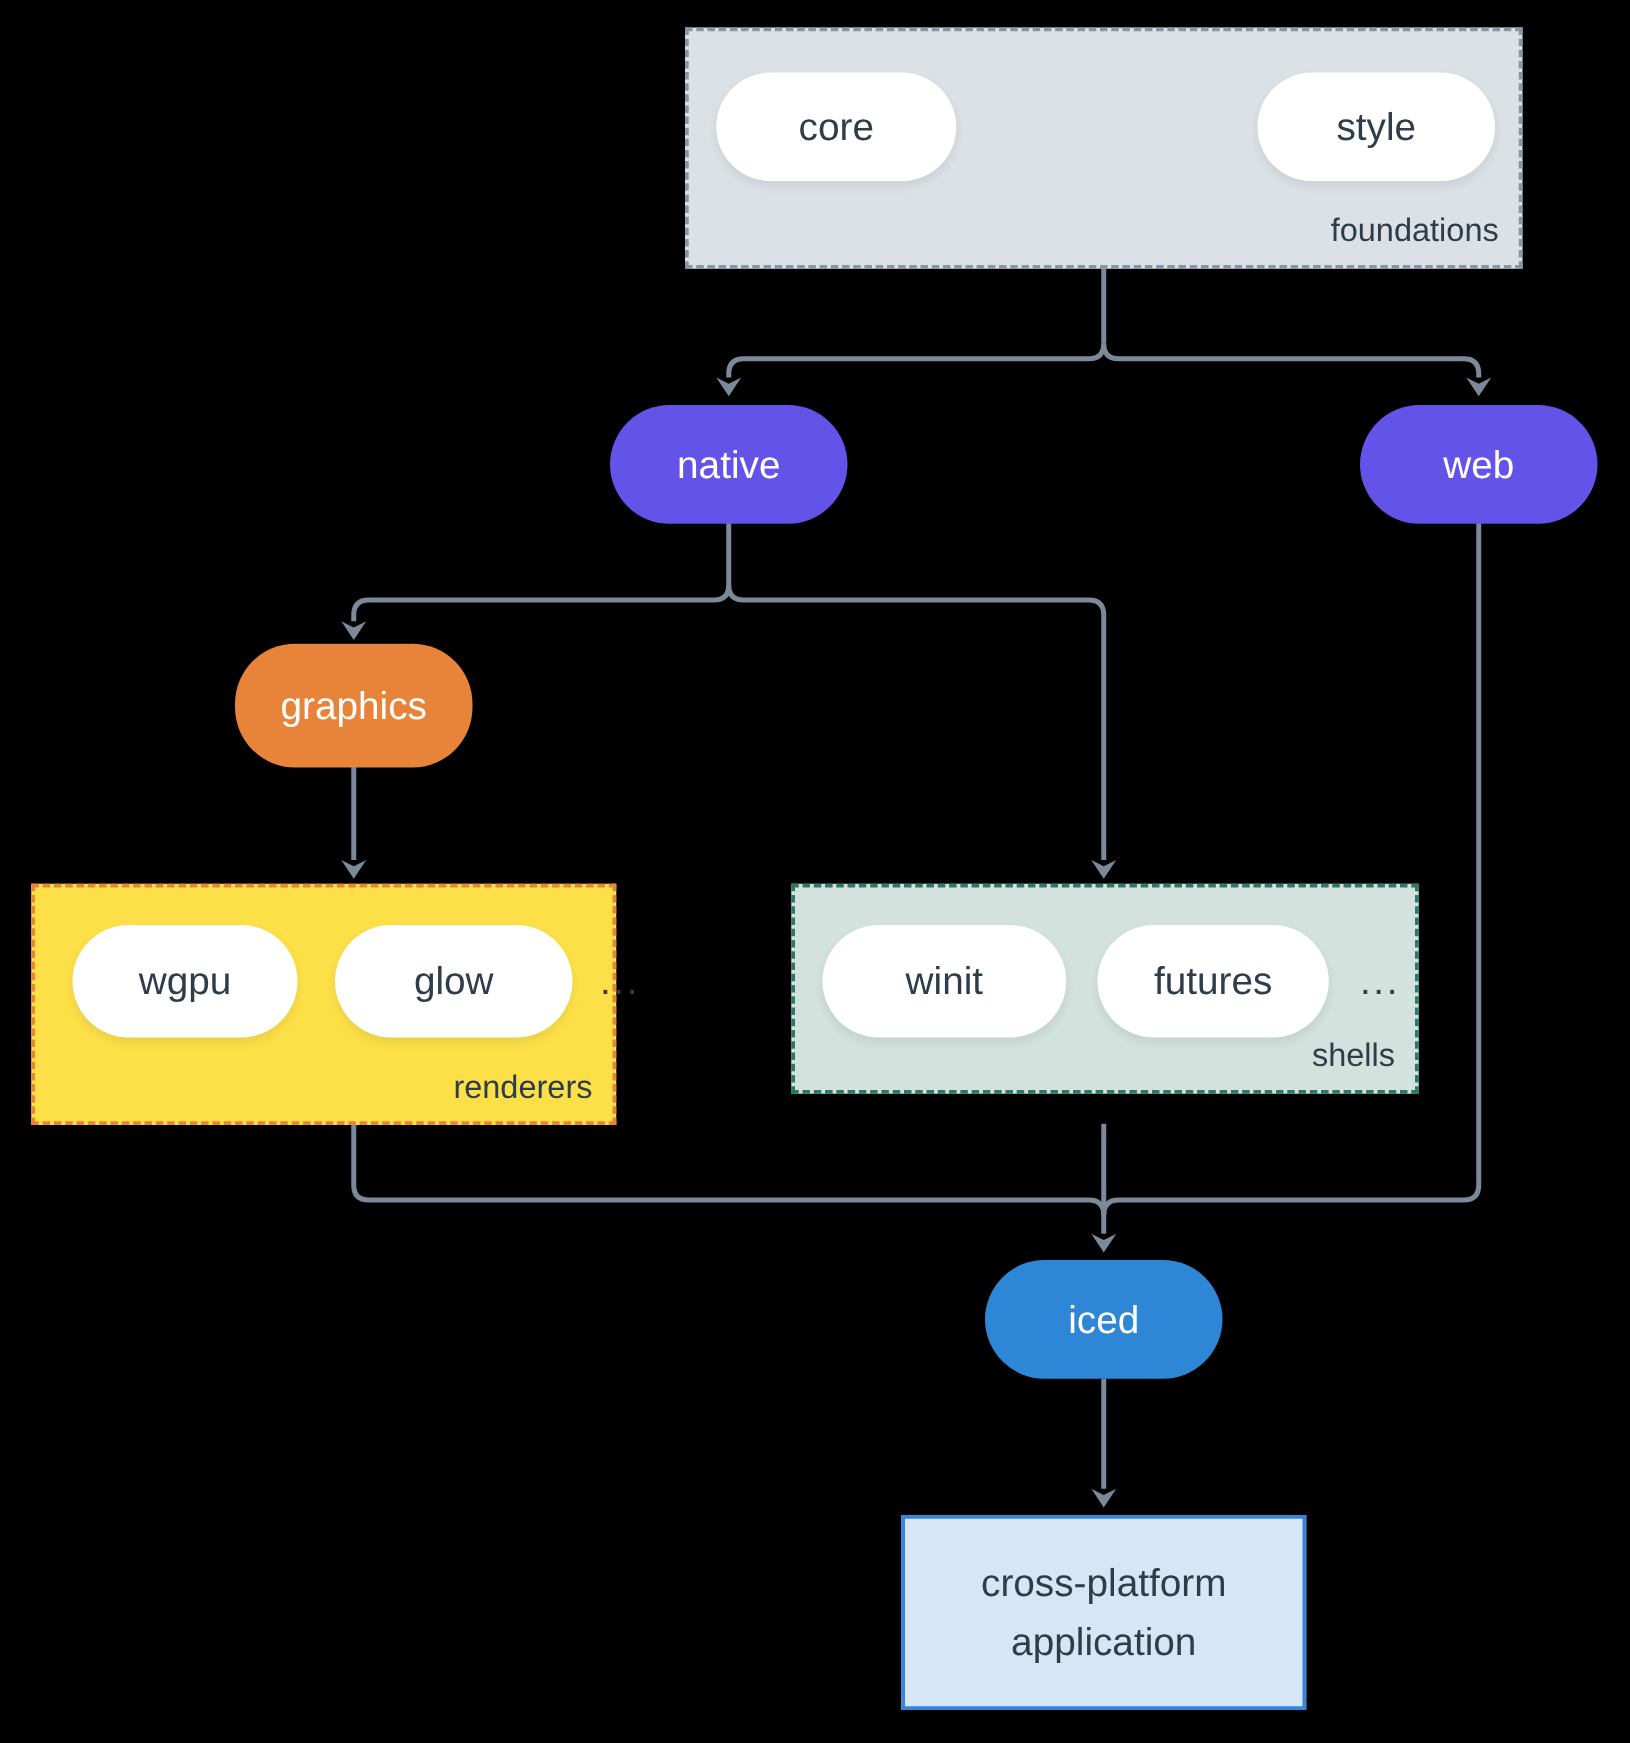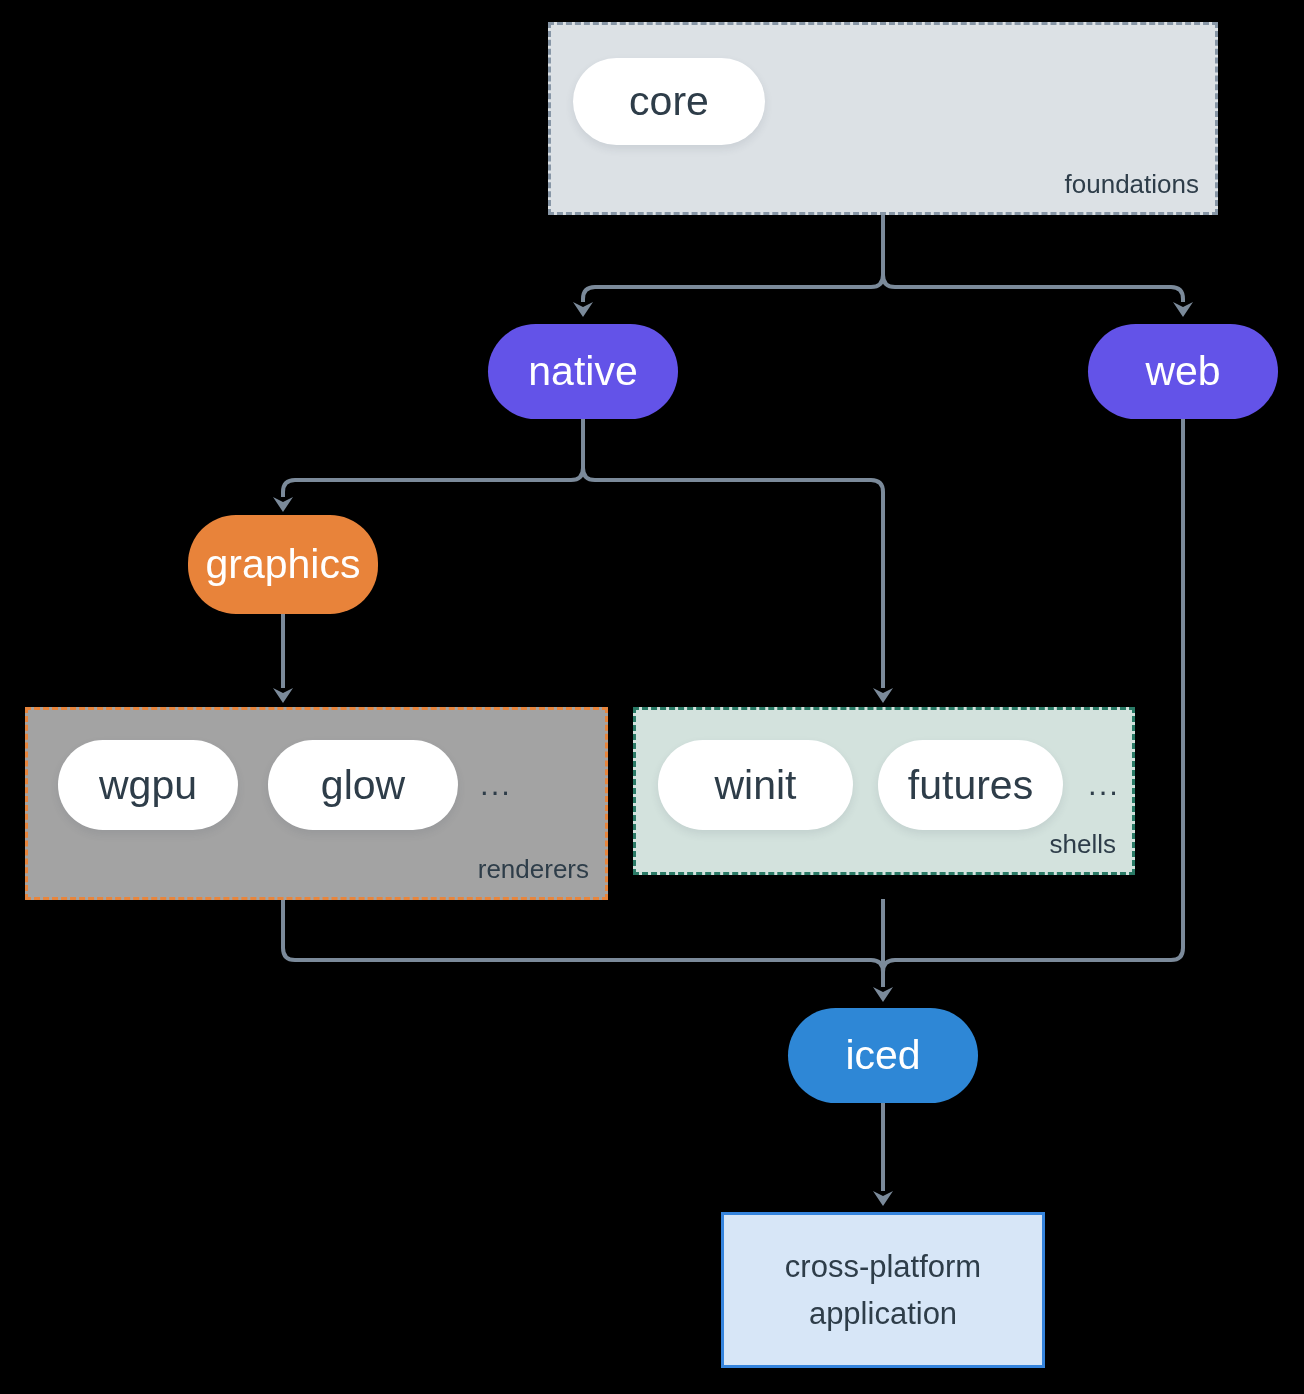--- a/index.html
+++ b/index.html
@@ -33,41 +33,41 @@
   .group {
     position: absolute;
     box-sizing: border-box;
   }
   .group.foundations {
     left: 548px; top: 22px; width: 670px; height: 193px;
     background: #dce1e5;
     border: 3px dashed #8796a6;
   }
   .group.renderers {
-    left: 25px; top: 707px; width: 583px; height: 193px;
-    background: #a3a3a3;
+    left: 25px; top: 707px; width: 468px; height: 193px;
+    background: #fde047;
     border: 3px dashed #e8853c;
   }
   .group.shells {
     left: 633px; top: 707px; width: 502px; height: 168px;
     background: #d3e2dd;
     border: 3px dashed #2a7a66;
   }
   .group-label {
     position: absolute;
     right: 16px; bottom: 12px;
     font-size: 26px;
     color: #2e3d49;
   }
   .pill {
     position: absolute;
     display: flex;
     align-items: center;
     justify-content: center;
-    font-size: 41px;
+    font-size: 31px;
     box-sizing: border-box;
   }
   .pill.white {
     background: #ffffff;
     color: #2e3d49;
     border-radius: 45px;
     box-shadow: 0 4px 8px rgba(45, 62, 80, 0.10);
   }
   .pill.colored {
     color: #ffffff;
@@ -154,20 +154,21 @@
     <path class="edge" d="M1183,418 L1183,948 Q1183,960 1171,960 L895,960 Q883,960 883,972"></path>
     <path class="edge" d="M883,899 L883,987"></path>
     <polygon class="arrowhead" points="883,1002 873,987 883,992 893,987"></polygon>
 
     <path class="edge" d="M883,1103 L883,1191"></path>
     <polygon class="arrowhead" points="883,1206 873,1191 883,1196 893,1191"></polygon>
   </svg>
 
   <div class="group foundations">
     <div class="pill white core">core</div>
+    <div class="pill white style">style</div>
     <div class="group-label">foundations</div>
   </div>
 
   <div class="pill colored purple native">native</div>
   <div class="pill colored purple web">web</div>
 
   <div class="pill colored orange graphics">graphics</div>
 
   <div class="group renderers">
     <div class="pill white wgpu">wgpu</div>

